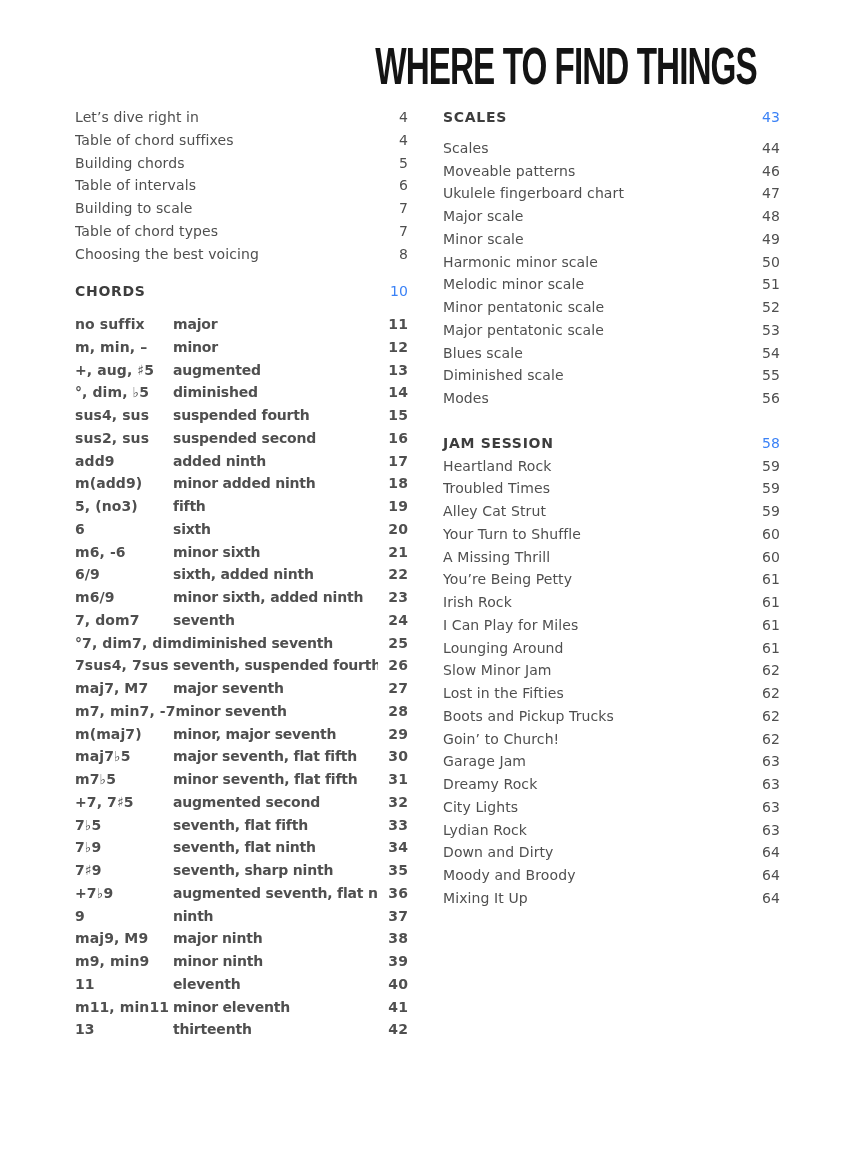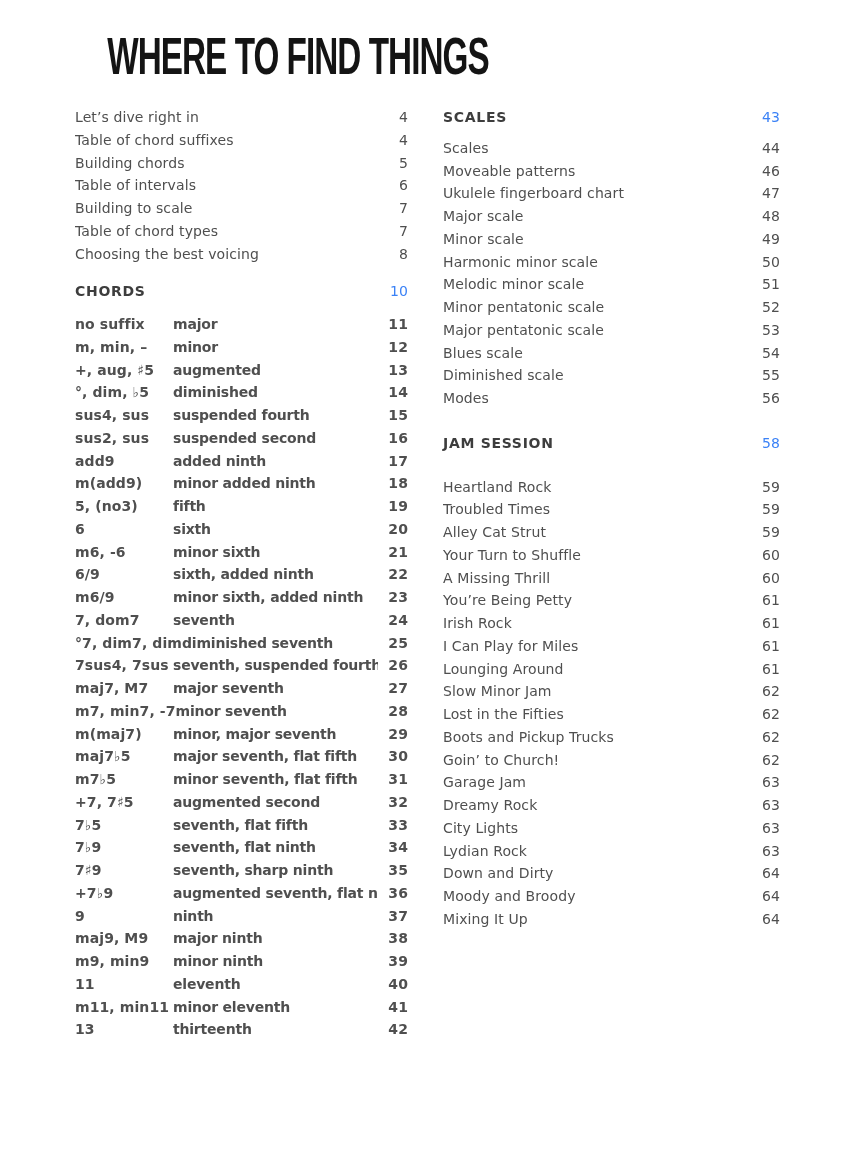--- a/index.html
+++ b/index.html
@@ -5,22 +5,22 @@
   html,body { margin:0; padding:0; background:#ffffff; }
   .page {
     position:relative;
     width:864px; height:1152px;
     background:#ffffff;
     font-family:"DejaVu Sans", sans-serif;
     color:#4f4f4f;
     overflow:hidden;
   }
   .title-wrap {
-    position:absolute; top:34px; left:0; width:864px;
-    text-align:left;
+    position:absolute; top:44px; left:0; width:864px;
+    text-align:right;
   }
   .title {
     display:inline-block;
     font-family:"Liberation Sans", sans-serif;
     font-weight:bold;
     font-size:52px;
     line-height:44px;
     letter-spacing:-1.5px;
     color:#141414;
     transform:scaleX(0.64);
@@ -50,21 +50,21 @@
     color:#3d3d3d; white-space:nowrap;
   }
   .heading-row .label { flex:1 1 auto; }
   .heading-row .pg { flex:0 0 auto; text-align:right; min-width:24px; font-weight:normal; letter-spacing:0.1px; color:#3b82f6; }
   .chord-row .suffix { flex:0 0 98px; overflow:visible; }
   .chord-row .name   { flex:1 1 auto; overflow:hidden; letter-spacing:-0.2px; }
   .chords-heading { margin-top:15px;gap:12px; }
   .chords-list    { margin-top:10px;font-weight:bold; }
   .scales-list    { margin-top:8px; }
   .jam-heading    { margin-top:22px; }
-  .jam-list       { margin-top:21px; }
+  .jam-list       { }
 </style>
 </head>
 <body>
 
 <div class="page">
 
   <div class="title-wrap">
     <span class="title">WHERE TO FIND THINGS</span>
   </div>
 

